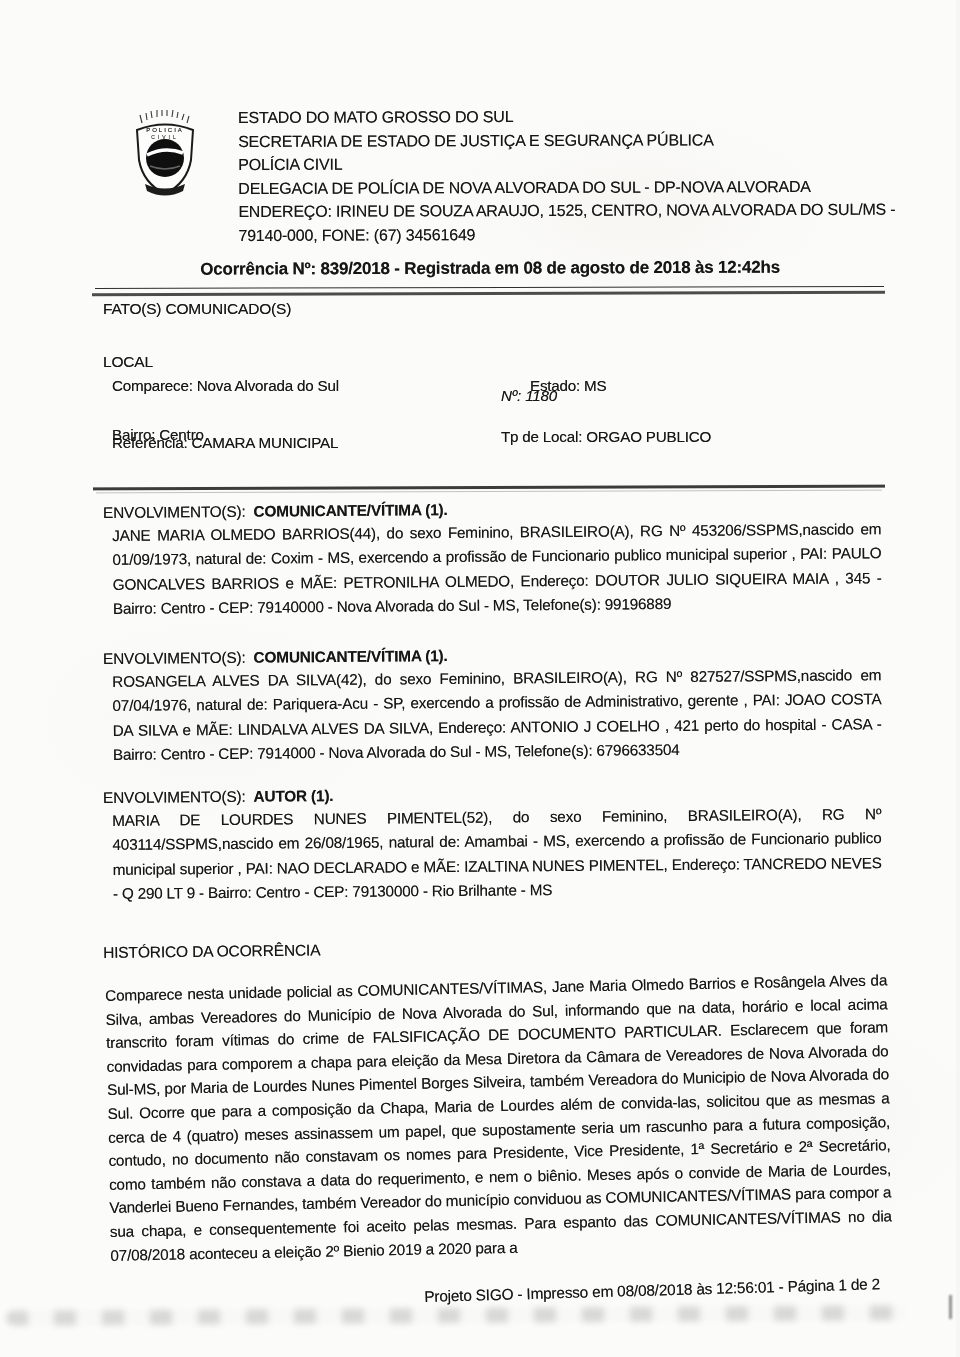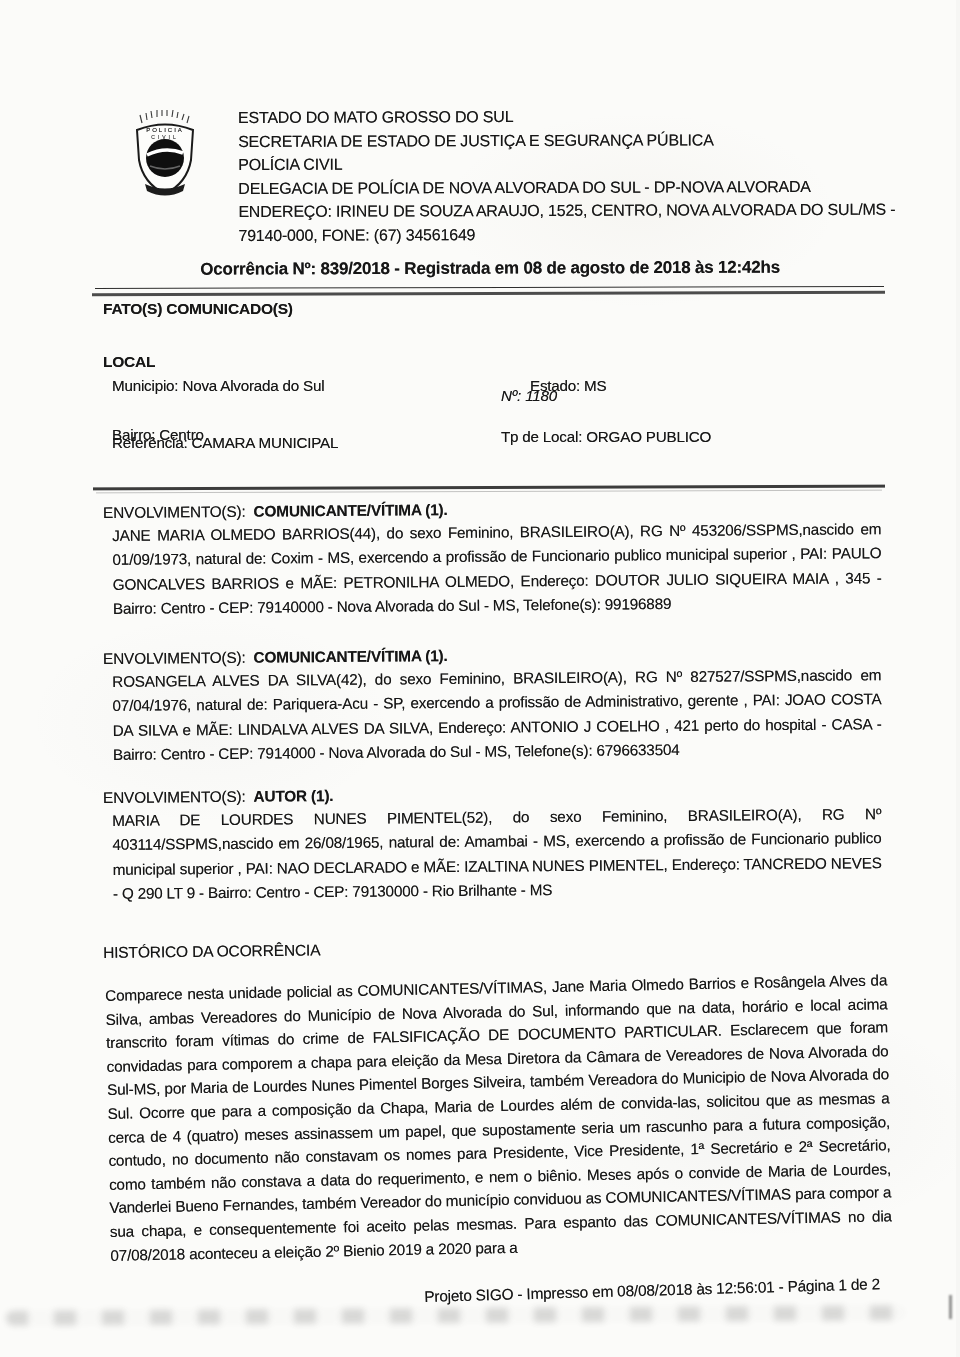--- a/index.html
+++ b/index.html
@@ -14,21 +14,21 @@
     position:relative;width:956px;height:1357px;
     background:
       radial-gradient(280px 140px at 640px 210px, rgba(190,178,155,0.07), transparent 70%),
       radial-gradient(320px 170px at 760px 1120px, rgba(120,120,120,0.05), transparent 70%),
       radial-gradient(260px 150px at 210px 720px, rgba(140,140,140,0.04), transparent 70%),
       linear-gradient(#fbfbf9,#fbfbf9);
     letter-spacing:-0.2px;
     text-shadow:0 0 0.5px rgba(20,20,20,0.6);
   }
   .abs{position:absolute;}
-  .b{font-weight:700;}
+  .b{font-weight:400;}
 
   
   .badge{left:130px;top:110px;width:70px;height:92px;}
   .agency{left:238px;top:106px;width:670px;font-size:16px;line-height:23.6px;transform:rotate(-0.2deg);transform-origin:left top;}
   .agency div{white-space:nowrap;}
 
   
   .occ-band{left:95px;top:260px;width:790px;text-align:center;font-size:17px;font-weight:600;transform:rotate(-0.2deg);transform-origin:left top;}
   .rule-thin{left:95px;top:287px;width:789px;height:0;border-top:1.6px solid #2e2e2e;transform:rotate(-0.15deg);}
   .rule-thick{left:92px;top:292px;width:793px;height:3px;background:#4c4c4c;filter:blur(0.7px);transform:rotate(-0.18deg);}
@@ -107,21 +107,21 @@
     <div>79140-000, FONE: (67) 34561649</div>
   </div>
 
   <div class="abs occ-band">Ocorrência Nº: 839/2018 - Registrada em 08 de agosto de 2018 às 12:42hs</div>
   <div class="abs rule-thin"></div>
   <div class="abs rule-thick"></div>
 
   <div class="abs fato-label b">FATO(S) COMUNICADO(S)</div>
 
   <div class="abs local-label b">LOCAL</div>
-  <div class="abs lf l1">Municipio: Nova Alvorada do Sul</div>
+  <div class="abs lf l1">Comparece: Nova Alvorada do Sul</div>
   <div class="abs lf l3">Bairro: Centro</div>
   <div class="abs lf r1">Estado: MS</div>
   <div class="abs lf r2">Nº: 1180</div>
   <div class="abs lf r3">Tp de Local: ORGAO PUBLICO</div>
   <div class="abs reference">Referência: CAMARA MUNICIPAL</div>
 
   <div class="abs divider"></div>
   <div class="abs divider-echo"></div>
 
   <div class="abs env env1">

